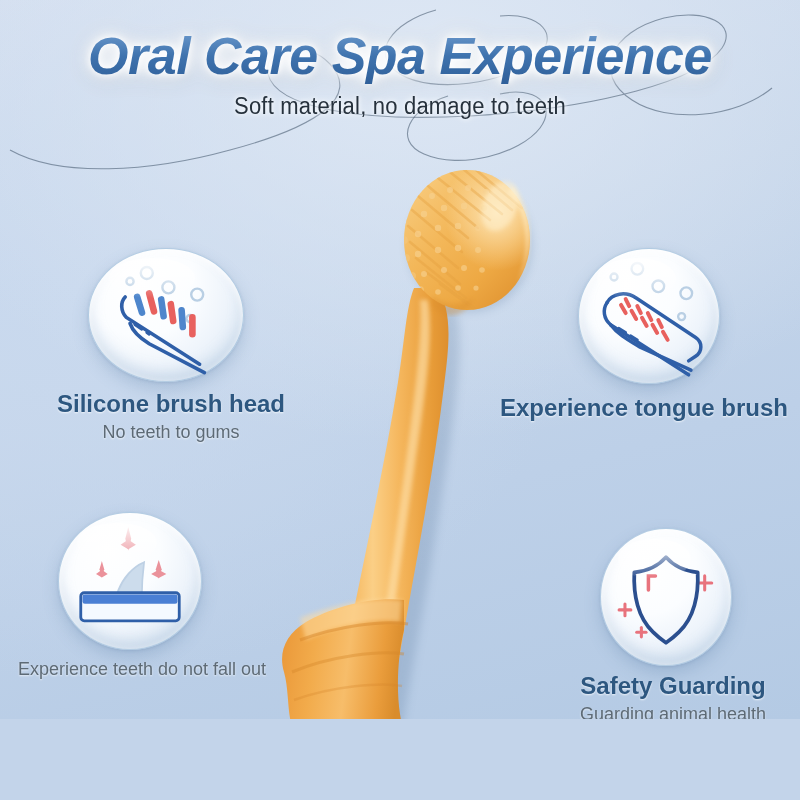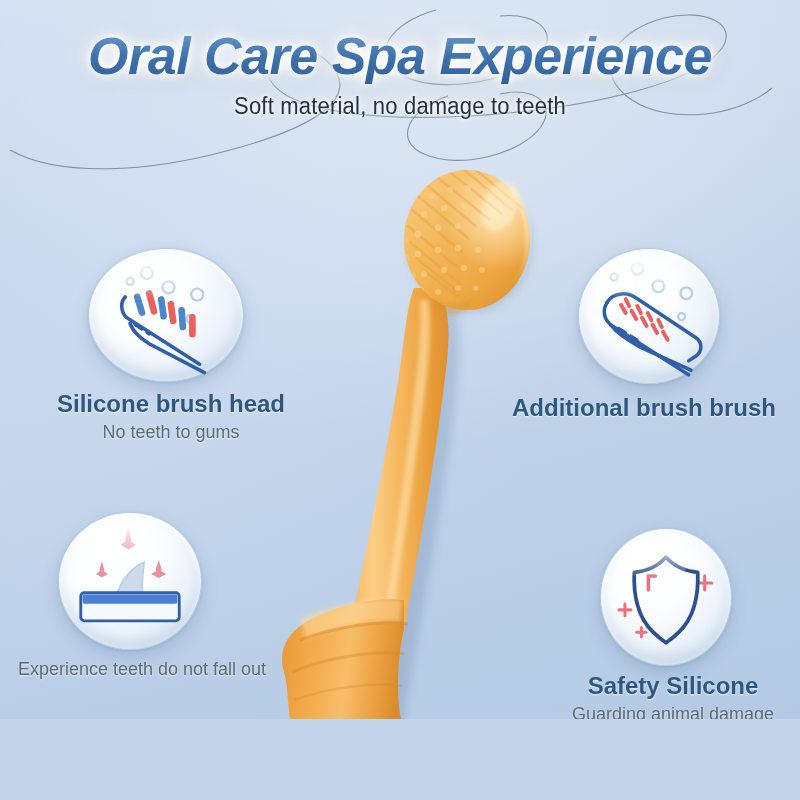--- a/index.html
+++ b/index.html
@@ -330,21 +330,21 @@
             <path d="M63,65 L67,72"></path>
           <path d="M72,71 L76,78"></path>
           <path d="M40,43 L43,49"></path>
             <path d="M50,49 L53,55"></path>
           <path d="M59,55 L62,61"></path>
             <path d="M68,61 L71,67"></path>
         </g>
       </svg>
     </div>
     <div class="f-text">
-      <div class="f-title">Additional brush brush</div>
+      <div class="f-title">Experience tongue brush</div>
     </div>
   </div>
 
   <div class="feature" id="feat-molding">
     <div class="bubble">
       <svg viewBox="0 0 120 116">
 
         <g fill="#e8808a" opacity=".85">
           <path d="M56,22 L58.5,32 L61,22 L58.5,12 Z"></path>
           <path d="M52,27 L58.5,22.5 L65,27 L58.5,31 Z"></path>
@@ -375,18 +375,18 @@
             <path d="M15,69 L25,69"></path>
           <path d="M34,84 L34,92"></path>
             <path d="M30,88 L38,88"></path>
         </g>
         <path d="M55,24 C62,32 72,36 82,37 C83,56 79,76 66,88 C62,92 58,95 55,97
                  C52,95 48,92 44,88 C31,76 27,56 28,37 C38,36 48,32 55,24 Z" fill="none" stroke="#2b4f8f" stroke-width="3.2" stroke-linejoin="round"></path>
         <path d="M40,52 L40,40 L46,40" fill="none" stroke="#e8737d" stroke-width="3" stroke-linecap="round"></path>
       </svg>
     </div>
     <div class="f-text">
-      <div class="f-title">Safety Silicone</div>
-      <div class="f-sub c">Guarding animal damage</div>
+      <div class="f-title">Safety Guarding</div>
+      <div class="f-sub c">Guarding animal health</div>
     </div>
   </div>
 
 </div>
 
 </body></html>

